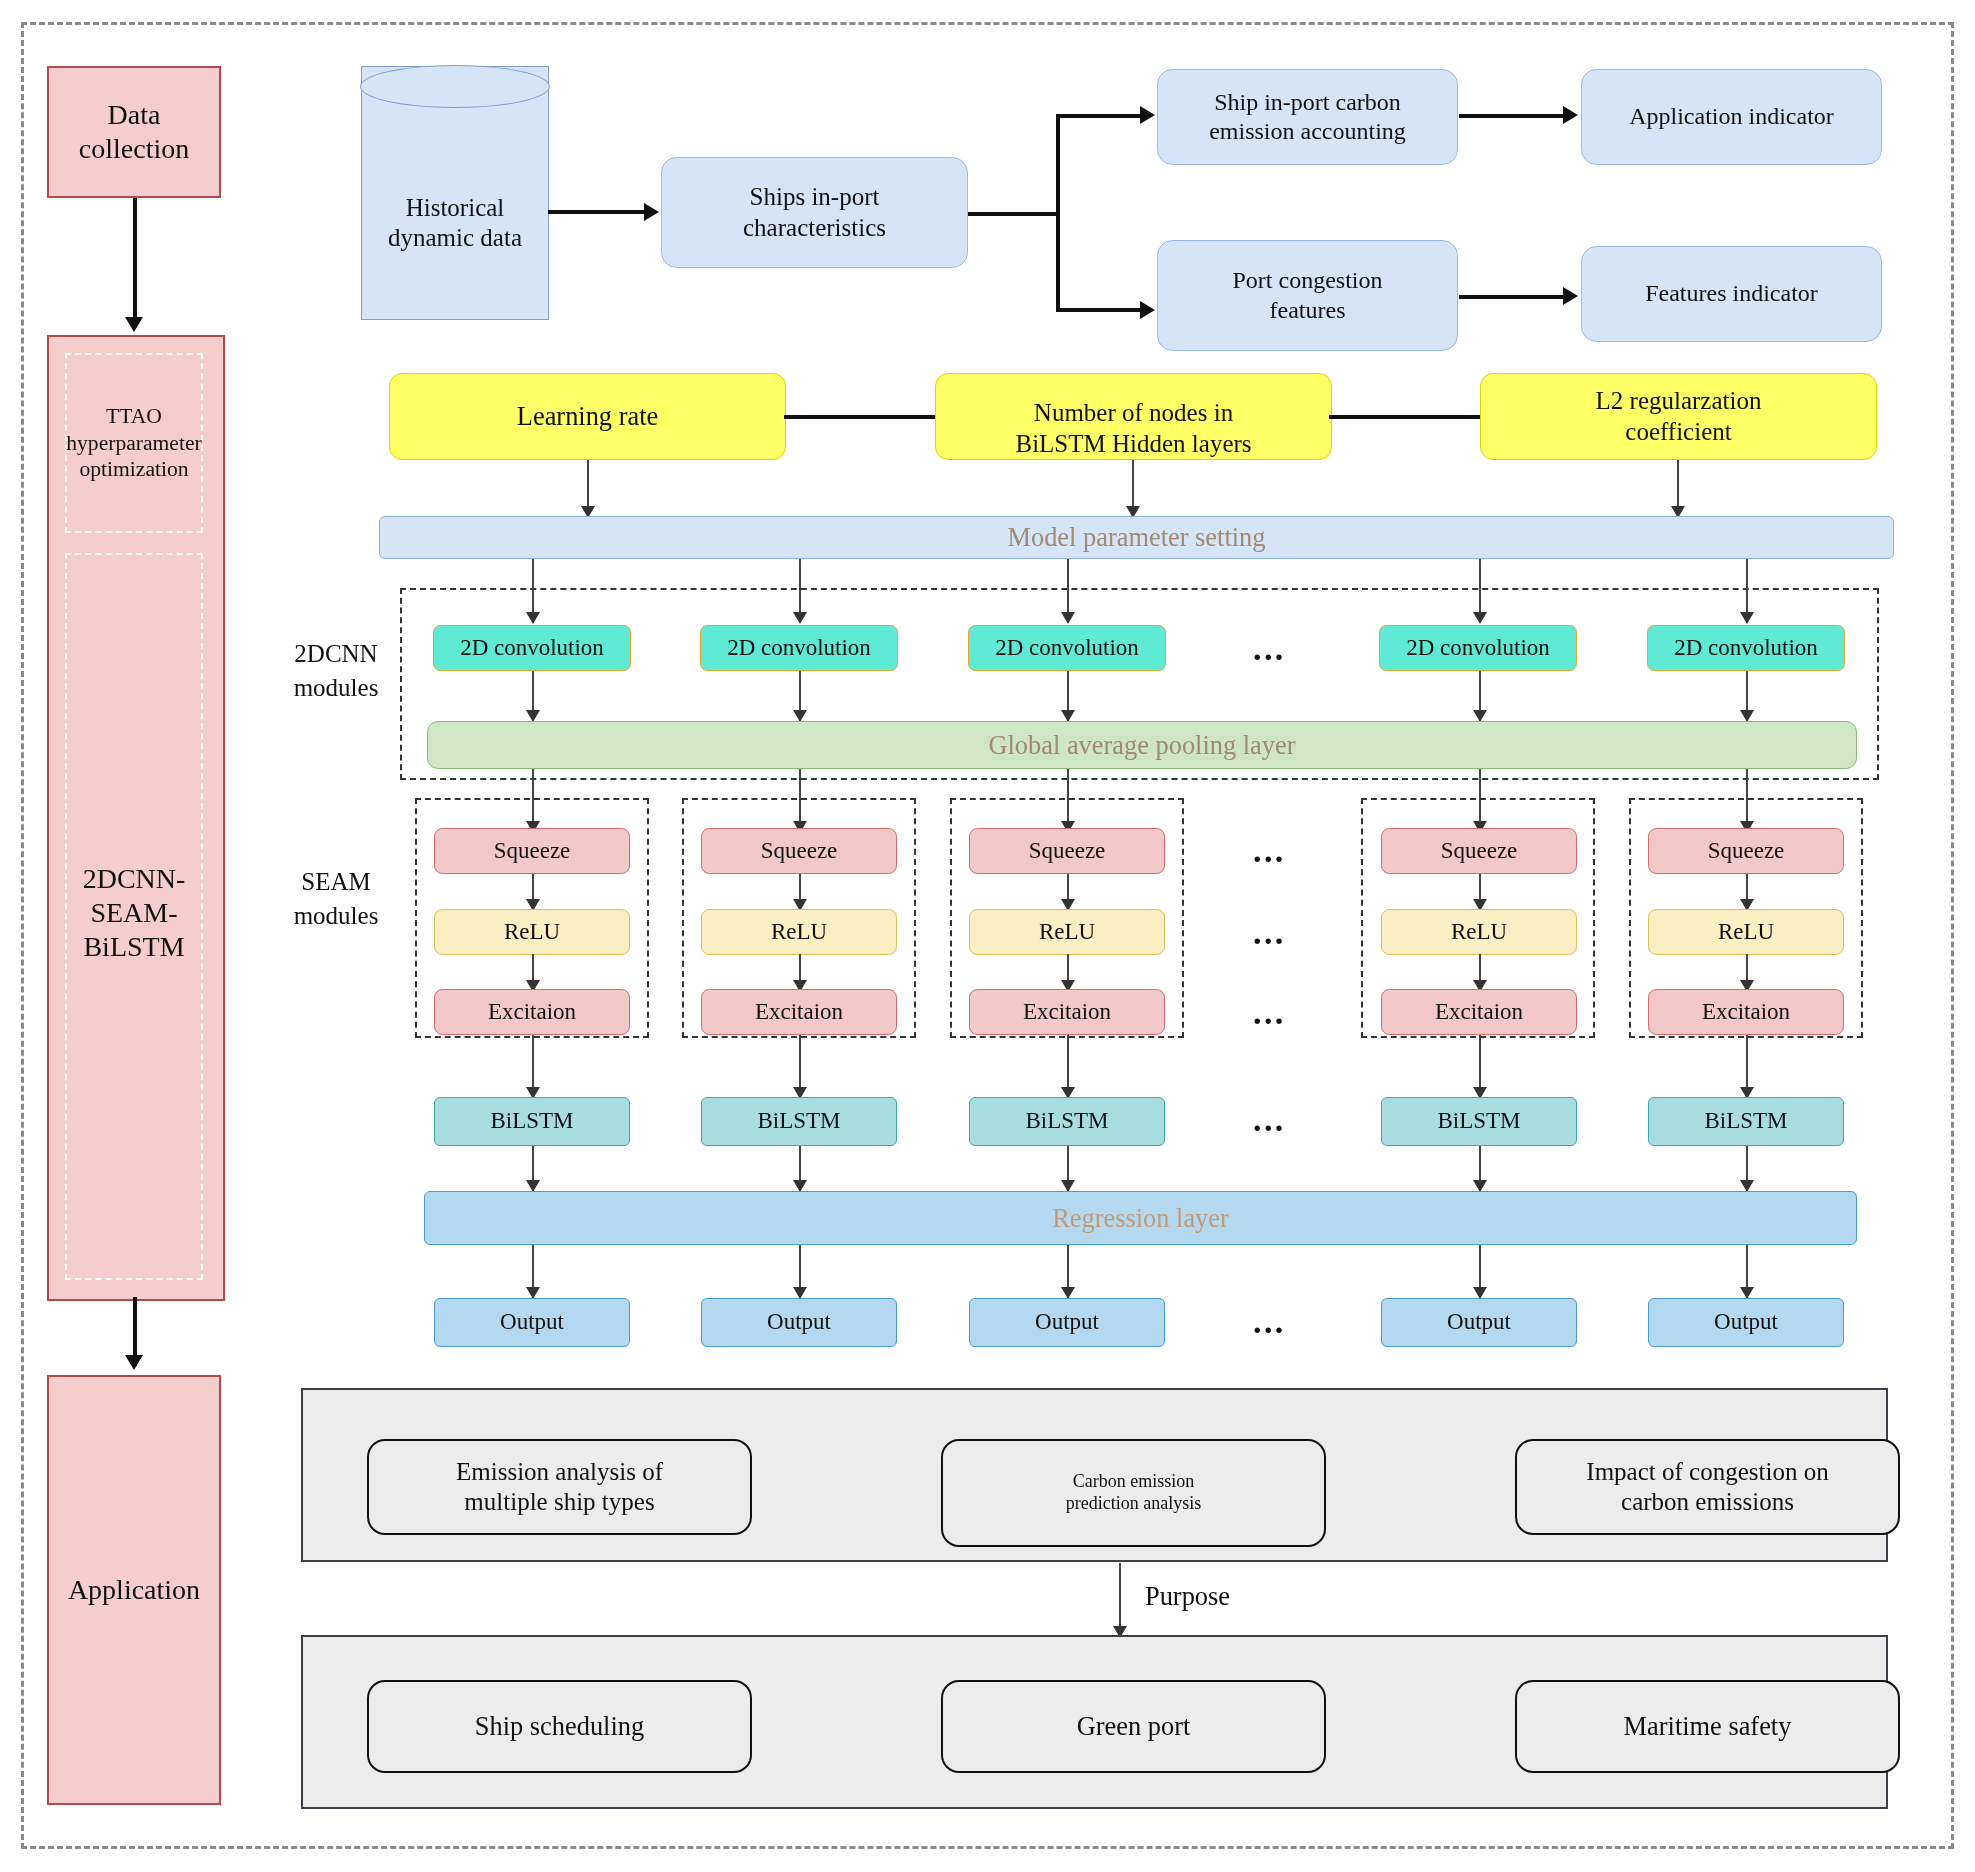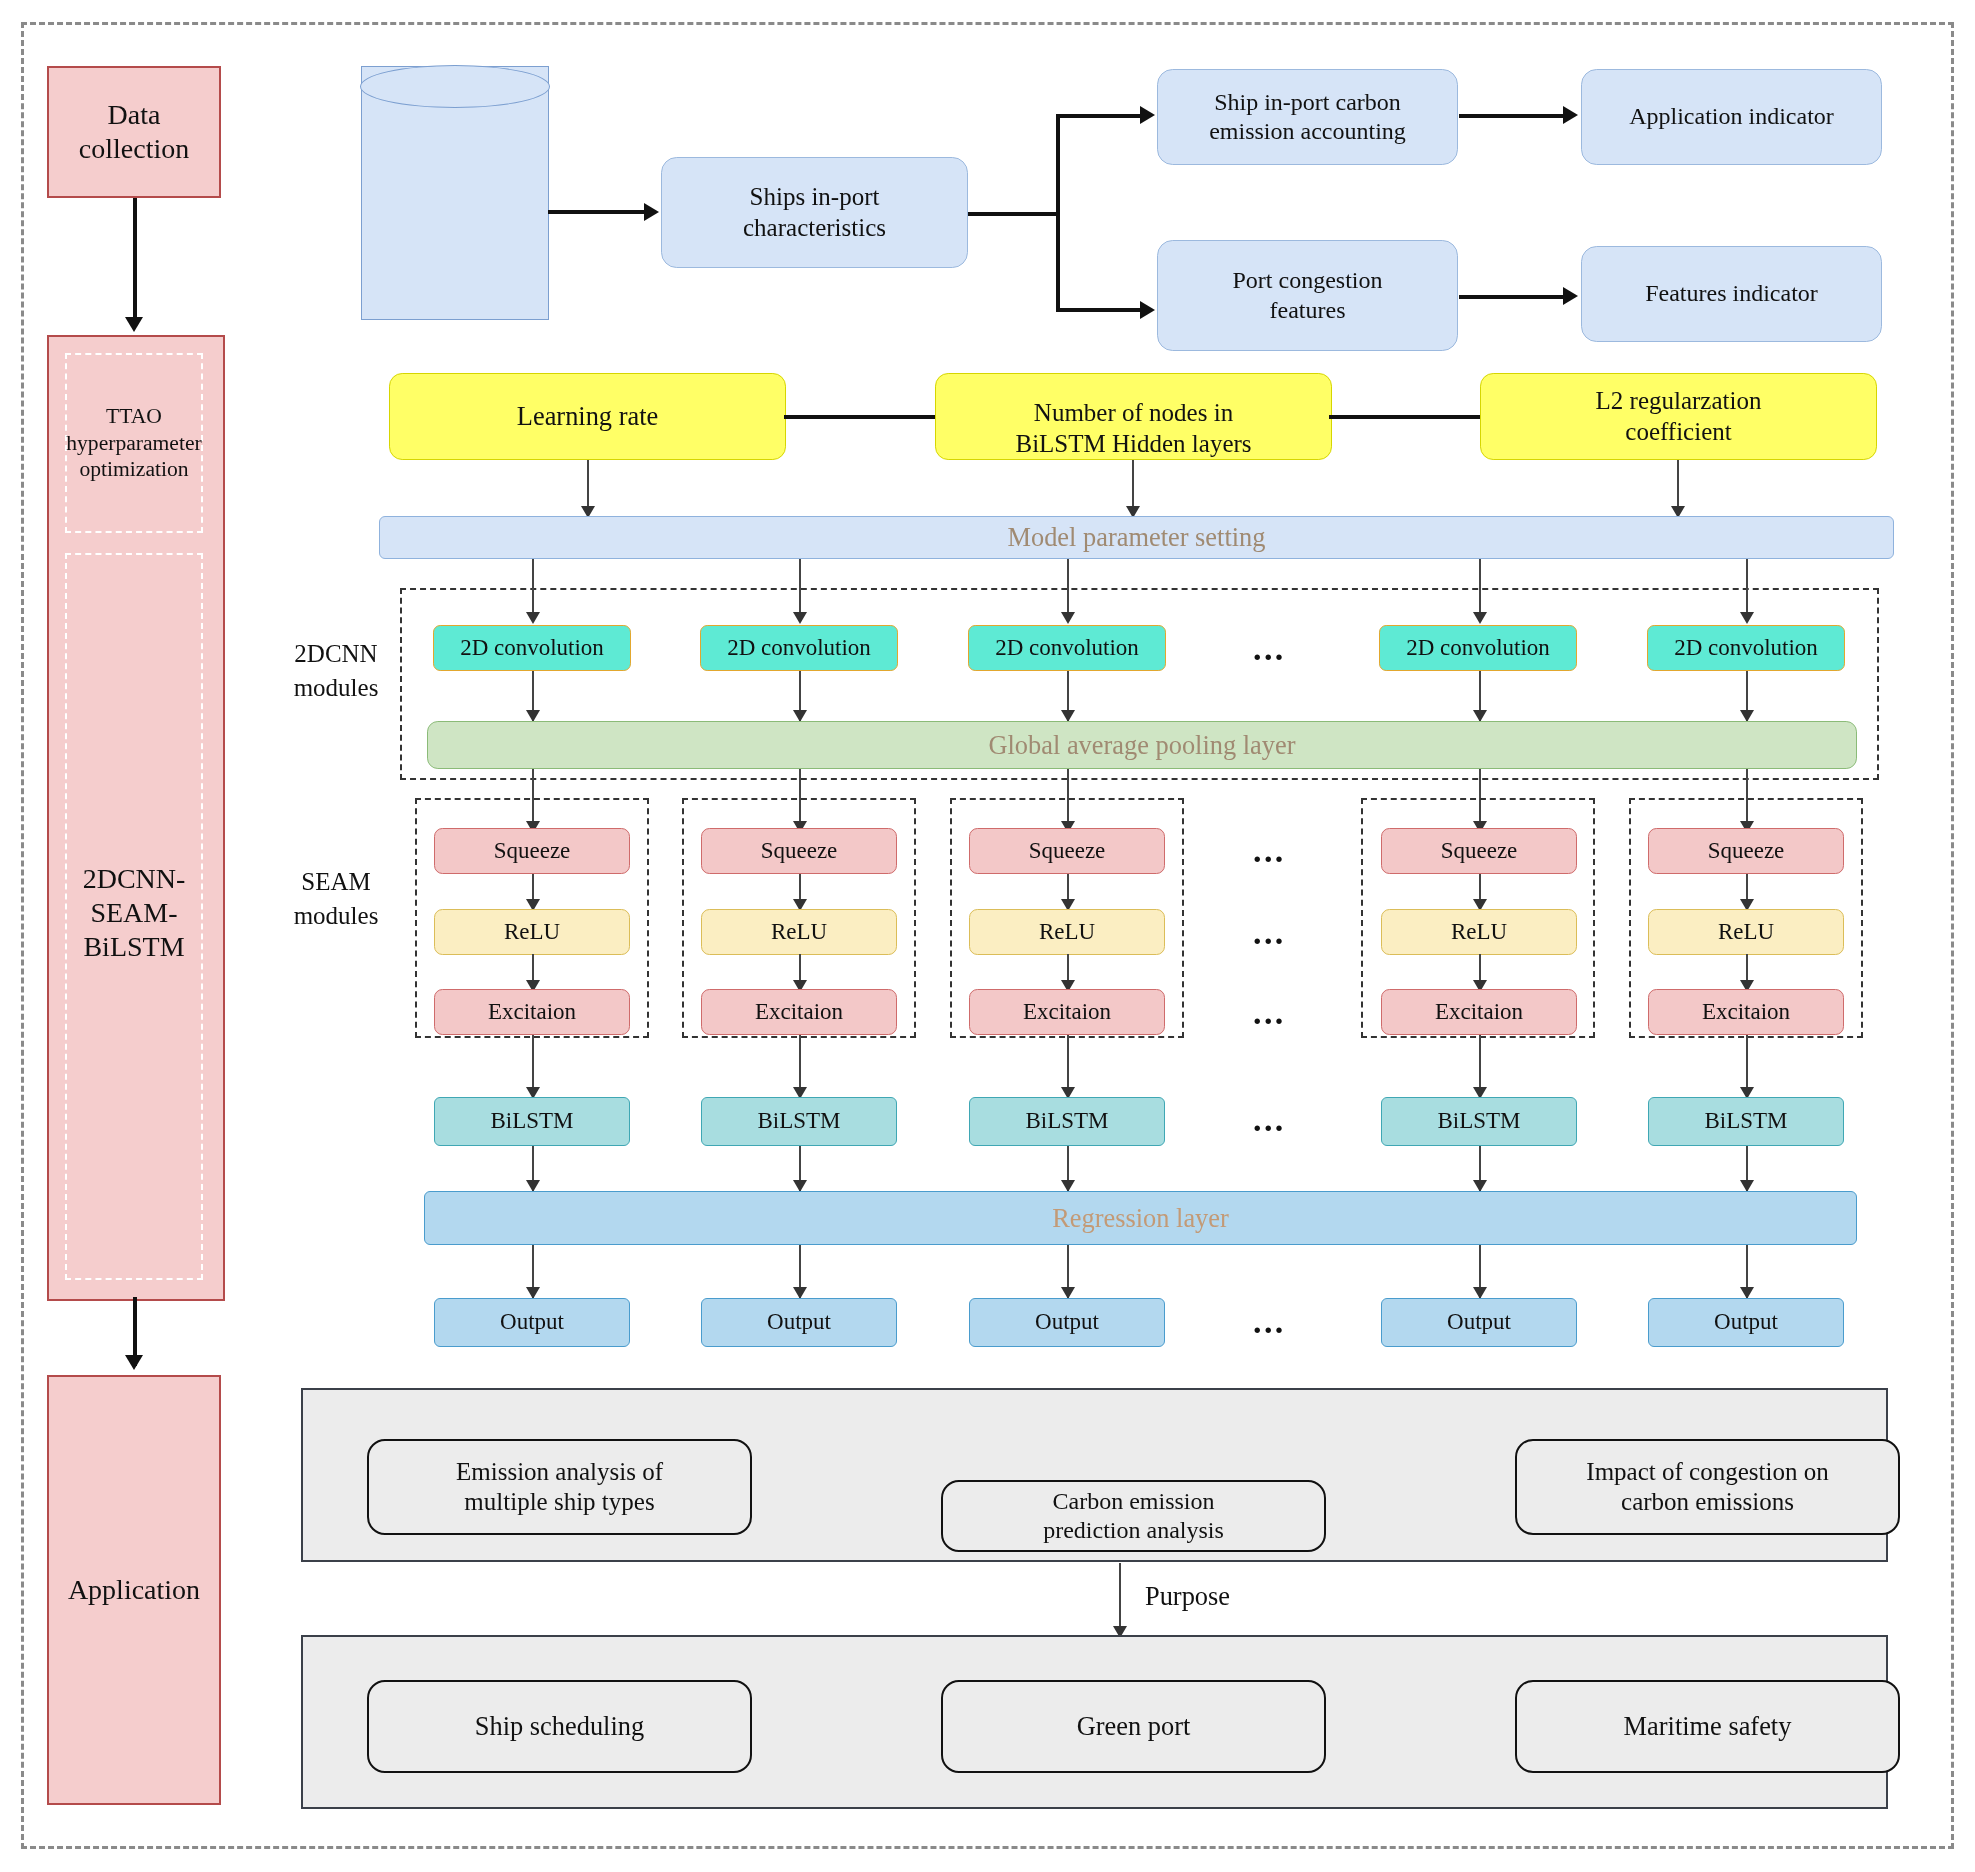--- a/index.html
+++ b/index.html
@@ -95,20 +95,24 @@
 
   <div class="ln vl" style="left:133px;top:1297px;width:4.2px;height:69px;"></div>
   <div class="arrow-d" style="left:125px;top:1355px;"></div>
 
   <div class="node rail" style="left:47px;top:1375px;width:174px;height:430px;font-size:28px;">
     <span>Application</span>
   </div>
 
   <div class="cyl" style="position:absolute;left:361px;top:66px;width:186px;height:252px;">
     <div class="cap"></div>
+    <div class="cyltext node" style="position:absolute;left:0;top:66px;width:186px;height:180px;font-size:25px;">
+      <span style="white-space:pre-line">Historical
+dynamic data</span>
+    </div>
   </div>
 
   <div class="ln hl" style="left:548px;top:210px;width:102px;height:4.2px;"></div>
   <div class="arrow-r" style="left:644px;top:203px;"></div>
 
   <div class="node blue" style="left:661px;top:157px;width:307px;height:111px;font-size:25px;">
     <span style="white-space:pre-line">Ships in-port
 characteristics</span>
   </div>
 
@@ -374,21 +378,21 @@
   <div class="node outp" style="left:1648px;top:1298px;width:196px;height:49px;font-size:23px;">
     <span>Output</span>
     </div>
   <div class="dots" style="left:1253px;top:1303px;font-size:34px;">...</div>
 
   <div class="panel" style="position:absolute;left:301px;top:1388px;width:1587px;height:174px;"></div>
   <div class="node pbox" style="left:367px;top:1439px;width:385px;height:96px;font-size:25px;">
     <span style="white-space:pre-line">Emission analysis of
 multiple ship types</span>
     </div>
-  <div class="node pbox" style="left:941px;top:1439px;width:385px;height:72px;font-size:24px;margin-top:41px;">
+  <div class="node pbox" style="left:941px;top:1439px;width:385px;height:108px;font-size:18px;">
     <span style="white-space:pre-line">Carbon emission
 prediction analysis</span>
     </div>
   <div class="node pbox" style="left:1515px;top:1439px;width:385px;height:96px;font-size:25px;">
     <span style="white-space:pre-line">Impact of congestion on
 carbon emissions</span>
     </div>
 
   <div class="ln vl-thin" style="left:1119px;top:1563px;height:72px;"></div>
   <div class="arrow-d-sm" style="left:1113px;top:1626px;"></div>

